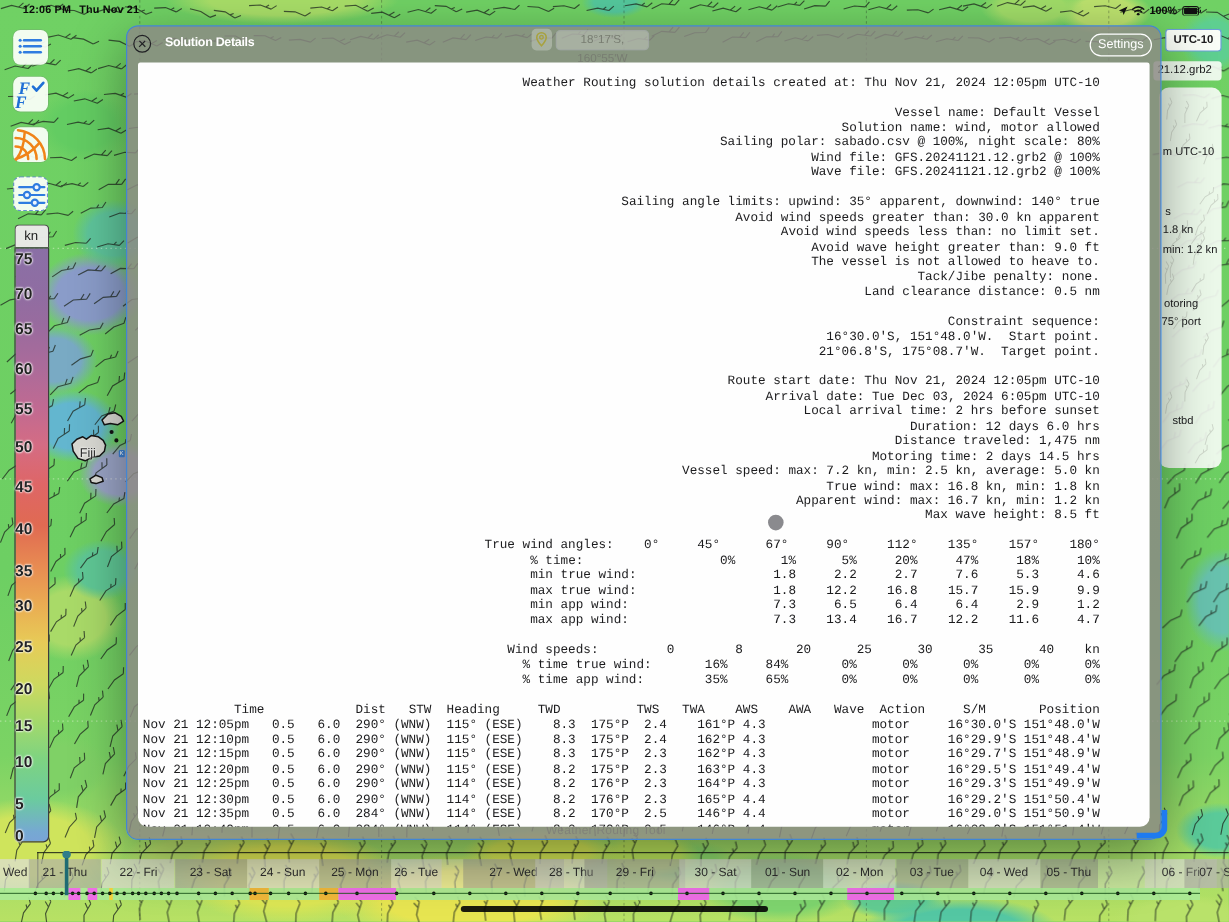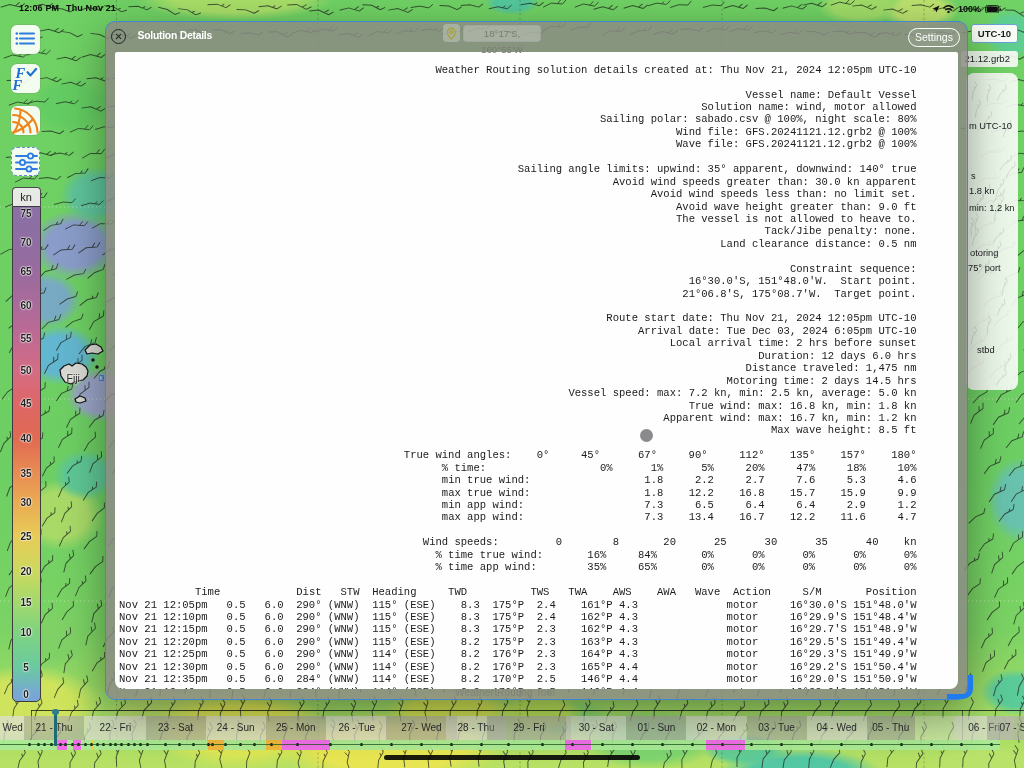--- a/index.html
+++ b/index.html
@@ -32,21 +32,21 @@
 radial-gradient(ellipse 50px 32px at 1016px 692px, #5bcb9a 0%, #5bcb9a 45%, rgba(0,0,0,0) 72%),
 radial-gradient(ellipse 85px 36px at 165px 715px, #b8e06a 0%, #b8e06a 45%, rgba(0,0,0,0) 72%),
 radial-gradient(ellipse 60px 26px at 570px 718px, #8ad76a 0%, #8ad76a 45%, rgba(0,0,0,0) 72%), linear-gradient(180deg,#70d164 0%,#6dcf63 62%,#7bd364 82%,#99da66 90%,#b8e164 100%);
   background-color:#6fce63; }
 .abs { position:absolute; }
 
 .sbtn { position:absolute; left:11px; width:29px; height:29px; background:rgba(252,255,250,0.93); border-radius:6px; box-shadow:0 0 0 0.5px rgba(120,140,120,0.5); }
 
 #knbox { position:absolute; left:11.5px; top:187px; width:29px; height:19px; background:rgba(233,233,231,0.99); border:1px solid #4a4a4a; border-bottom:none; border-radius:4px 4px 0 0; color:#222; font-size:11px; text-align:center; line-height:18px; }
 #scalebar { position:absolute; left:11.5px; top:206px; width:29px; height:496px; border:1px solid #3c3c3c; border-radius:0 0 5px 5px; background:linear-gradient(180deg, #8a6fa6 0.0%, #8b6fa5 1.4%, #8f6da2 7.3%, #996b9e 13.1%, #ab6b9a 20.0%, #bf6a92 26.6%, #d46c84 33.1%, #de6667 39.7%, #e06a52 46.8%, #e88c52 53.8%, #eaaa52 59.7%, #e7cb57 66.5%, #cdd95f 73.6%, #a4d96b 79.8%, #7fd380 85.9%, #6bcb9e 92.9%, #76a9d2 98.4%, #79a4d6 100.0%); }
-.sl { position:absolute; left:0; width:27px; text-align:center; font-size:10px; font-weight:bold; color:#222; text-shadow:0 0 2px #fff, 0 0 2px #fff, 0 0 1px #fff; }
+.sl { position:absolute; left:0; width:27px; text-align:left; font-size:13px; font-weight:bold; color:#222; text-shadow:0 0 2px #fff, 0 0 2px #fff, 0 0 1px #fff; }
 
 #sbl { position:absolute; left:19px; top:3px; font-size:9px; font-weight:bold; color:#0a0a0a; letter-spacing:0.15px; white-space:nowrap; }
 #sbr { position:absolute; right:23px; top:4px; display:flex; align-items:center; gap:3.5px; }
 #sbr .pct { font-size:9px; font-weight:bold; color:#0a0a0a; }
 
 .rpanel { position:absolute; background:rgba(250,253,248,0.9); border-radius:6px; color:#1c1c1e; }
 
 #modal { position:absolute; left:104.5px; top:20.5px; width:863px; height:679px; border:1.2px solid #4285d4; border-radius:10px; background:rgba(139,137,132,0.84); box-shadow:0 14px 44px rgba(0,0,0,0.38); }
 #mclose { position:absolute; left:111px; top:29px; width:15px; height:15px; border:1.3px solid #202024; border-radius:50%; }
 #mclose:before,#mclose:after { content:""; position:absolute; left:2.6px; top:5.6px; width:7.2px; height:1.3px; background:#222226; }
@@ -548,24 +548,24 @@
       </div>
 <div class="dbox dark" style="left:145.5px;width:60.1px">
         <span>23 - Sat</span>
       </div>
 <div class="dbox light" style="left:205.6px;width:60.1px">
         <span>24 - Sun</span>
       </div>
 <div class="dbox dark" style="left:265.7px;width:60.1px">
         <span>25 - Mon</span>
       </div>
-<div class="dbox light" style="left:325.8px;width:62px">
+<div class="dbox light" style="left:325.8px;width:42px">
         <span>26 - Tue</span>
       </div>
-<div class="dbox dark" style="left:385.9px;width:71px">
+<div class="dbox dark" style="left:385.9px;width:84px">
         <span>27 - Wed</span>
       </div>
 <div class="dbox light" style="left:446.0px;width:60.1px">
         <span>28 - Thu</span>
       </div>
 <div class="dbox dark" style="left:487px;width:84px">
         <span>29 - Fri</span>
       </div>
 <div class="dbox light" style="left:566.2px;width:60.1px">
         <span>30 - Sat</span>

